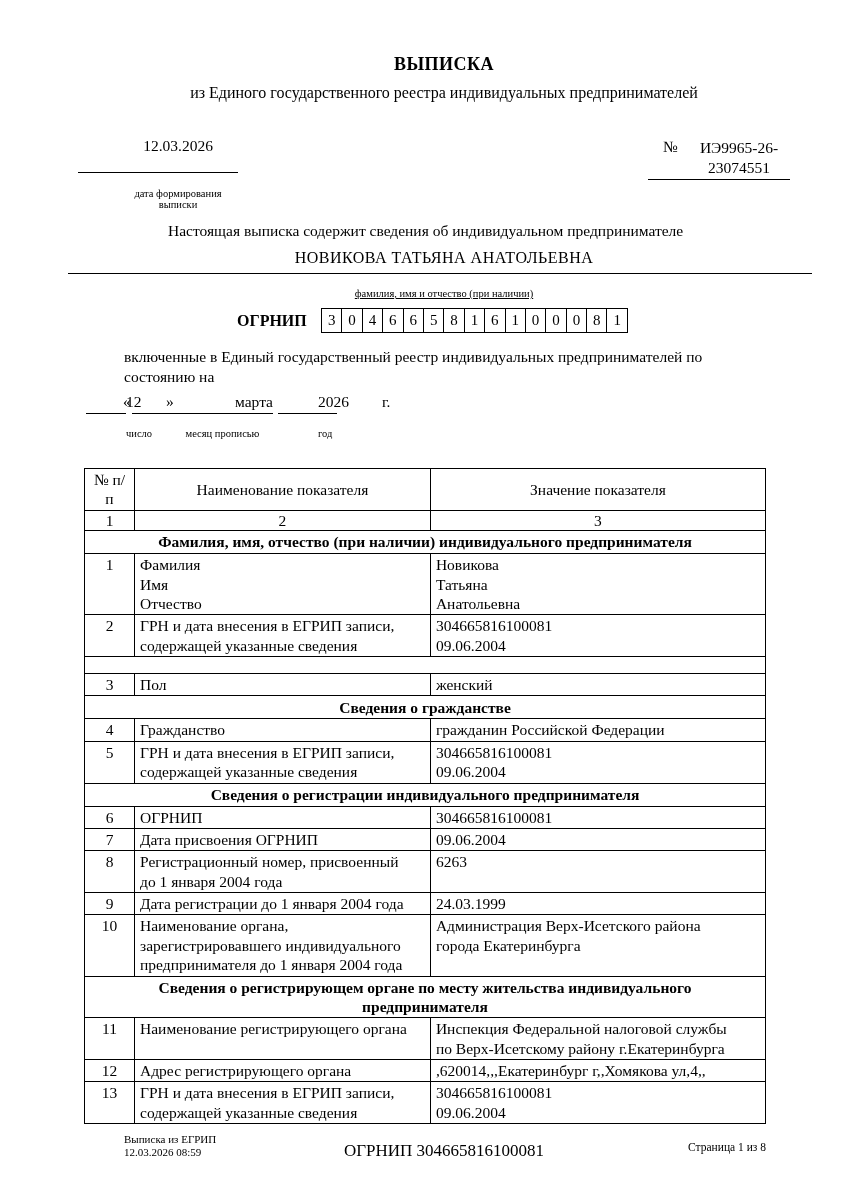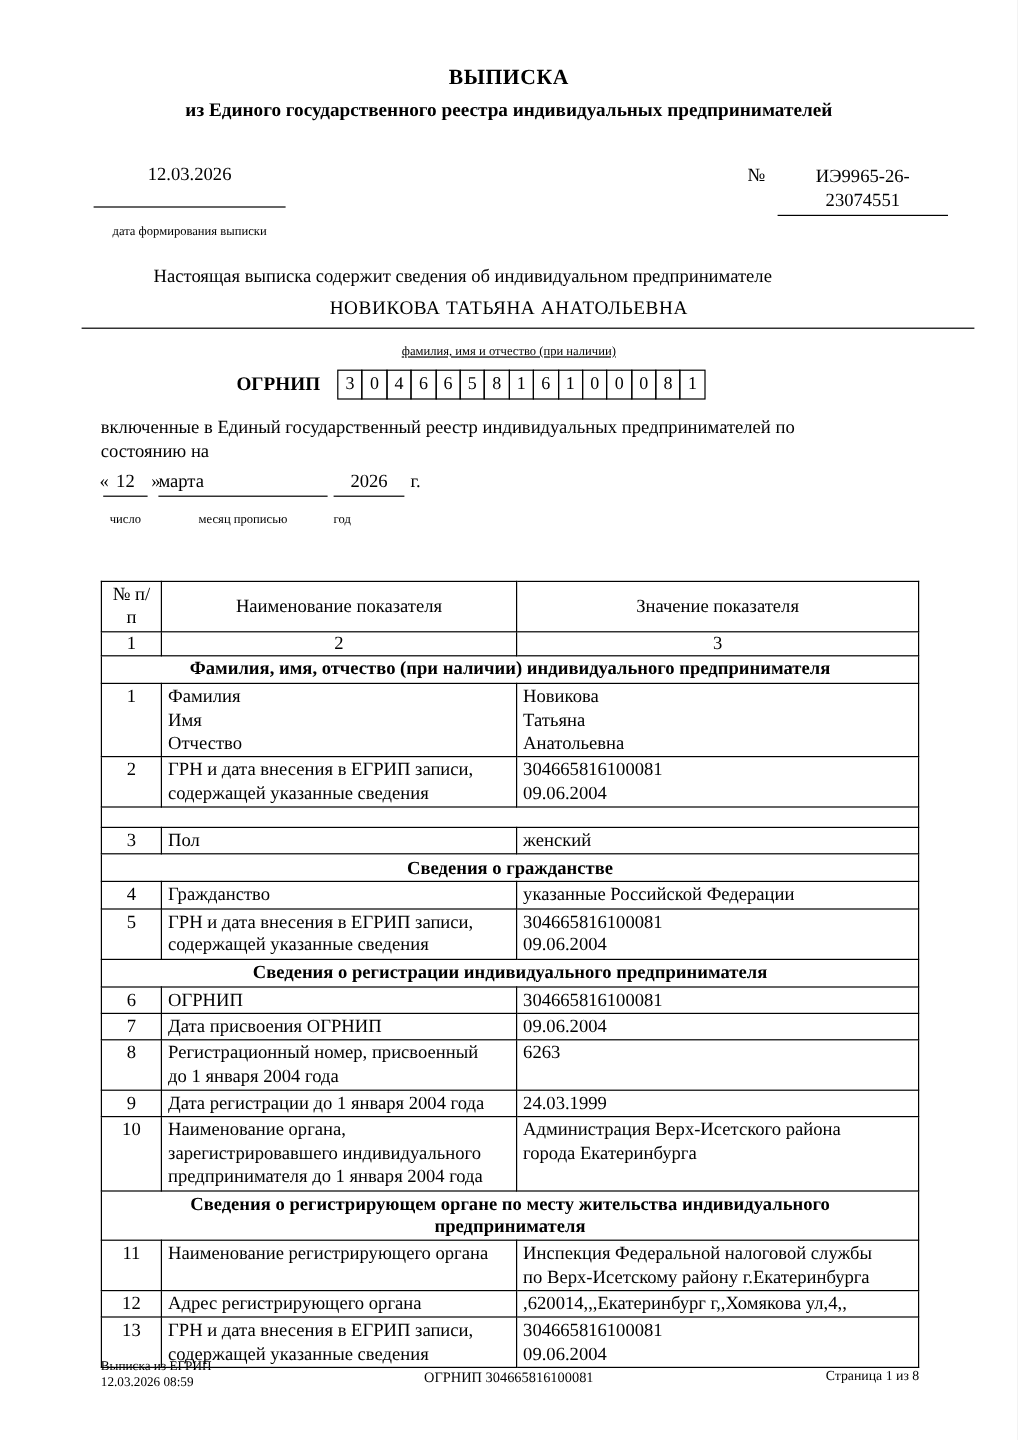--- a/index.html
+++ b/index.html
@@ -6,26 +6,26 @@
   html, body { background: #e8e8e8; }
   body { width: 848px; height: 1200px; margin: 0 auto; position: relative; }
   .page {
     position: absolute; inset: 0;
     background: #ffffff;
     color: #000;
     font-family: "Liberation Serif", "DejaVu Serif", serif;
     font-size: 15.5px;
     overflow: hidden;
   }
-  .abs { position: absolute; }
+  .abs { position: absolute; padding-left: 40px; }
   .small { font-size: 10.5px; margin-top: 11px; }
   .pre { white-space: pre-line; }
 
   .doc-title { top: 54px; left: 0; width: 100%; font-size: 18px; font-weight: bold; text-align: center; letter-spacing: .5px; }
-  .doc-subtitle { top: 84px; left: 0; width: 100%; font-size: 16px; font-weight: bold; text-align: center; }
+  .doc-subtitle { top: 84px; left: 0; width: 100%; font-size: 16px; font-weight: normal; text-align: center; }
 
   .form-date-box { top: 137px; left: 78px; width: 160px; height: 36px; border-bottom: 1.5px solid #000; text-align: center; }
   .form-date-caption { top: 177px; left: 78px; width: 160px; text-align: center; }
 
   .number-sign { top: 138px; left: 623px; }
   .number-box { top: 138px; left: 648px; width: 142px; height: 42px; border-bottom: 1.5px solid #000; text-align: center; line-height: 1.27; }
 
   .intro-text { top: 222px; left: 84px; width: 690px; margin-left: 44px; }
 
   .person-name { top: 249px; left: 0; width: 100%; text-align: center; font-size: 16px; letter-spacing: .5px; }
@@ -40,39 +40,39 @@
     font-size: 15px;
   }
   .digit-box:first-child { margin-left: 0; }
 
   .included-text { top: 347px; left: 84px; width: 690px; line-height: 1.32; }
 
   .date-line { font-size: 15.5px; }
   .q-open  { top: 393px; left: 83px; }
   .day-box   { top: 393px; left: 86px;  width: 37px;  height: 21px; border-bottom: 1.5px solid #000; text-align: center; }
   .q-close { top: 393px; left: 126px; }
-  .month-box { top: 393px; left: 132px; width: 141px; height: 21px; border-bottom: 1.5px solid #000; text-align: left; }
+  .month-box { top: 393px; left: 132px; width: 141px; height: 21px; border-bottom: 1.5px solid #000; text-align: right; }
   .year-box  { top: 393px; left: 278px; width: 59px;  height: 21px; border-bottom: 1.5px solid #000; text-align: center; }
   .g-label { top: 393px; left: 342px; }
   .day-caption   { top: 417px; left: 86px;  width: 37px;  text-align: center; }
   .month-caption { top: 417px; left: 132px; width: 141px; text-align: center; }
   .year-caption  { top: 417px; left: 278px; width: 59px;  text-align: left; }
 
-  .main-table { top: 468px; left: 84px; width: 682px; border-collapse: collapse; font-size: 15.5px; margin-top: 16px; }
+  .main-table { top: 468px; left: 84px; width: 682px; border-collapse: collapse; font-size: 15.5px; }
   .main-table td { border: 1.5px solid #000; padding: 1px 5px; vertical-align: top; line-height: 1.25; }
   .main-table .col-num   { width: 46px;  text-align: center; }
   .main-table .col-name  { width: 272px; }
   .main-table .col-value { width: 308px; }
   .main-table td.th { text-align: center; height: 24px; vertical-align: middle; }
   .main-table td.cn { text-align: center; height: 20px; padding: 0 5px; vertical-align: middle; }
   .main-table td.section { font-weight: bold; text-align: center; vertical-align: middle; height: 23px; }
   .main-table td.spacer { height: 17px; padding: 0; }
 
   .footer-left   { top: 1133px; left: 84px; font-size: 11px; line-height: 1.2; }
-  .footer-center { top: 1141px; left: 0; width: 100%; text-align: center; font-size: 12px; }
+  .footer-center { top: 1141px; left: 0; width: 100%; text-align: center; font-size: 17px; }
   .footer-right  { top: 1141px; right: 82px; font-size: 11.5px; }
 </style>
 </head>
 <body>
 
 <div class="page">
 
   <div class="abs doc-title">ВЫПИСКА</div>
   <div class="abs doc-subtitle">из Единого государственного реестра индивидуальных предпринимателей</div>
 
@@ -161,21 +161,21 @@
           <td class="col-num">3</td>
           <td class="col-name pre">Пол</td>
           <td class="col-value pre">женский</td>
         </tr>
         <tr>
           <td colspan="3" class="section pre">Сведения о гражданстве</td>
         </tr>
         <tr>
           <td class="col-num">4</td>
           <td class="col-name pre">Гражданство</td>
-          <td class="col-value pre">указанные Российской Федерации</td>
+          <td class="col-value pre">гражданин Российской Федерации</td>
         </tr>
         <tr>
           <td class="col-num">5</td>
           <td class="col-name pre">ГРН и дата внесения в ЕГРИП записи,
 содержащей указанные сведения</td>
           <td class="col-value pre">304665816100081
 09.06.2004</td>
         </tr>
         <tr>
           <td colspan="3" class="section pre">Сведения о регистрации индивидуального предпринимателя</td>

